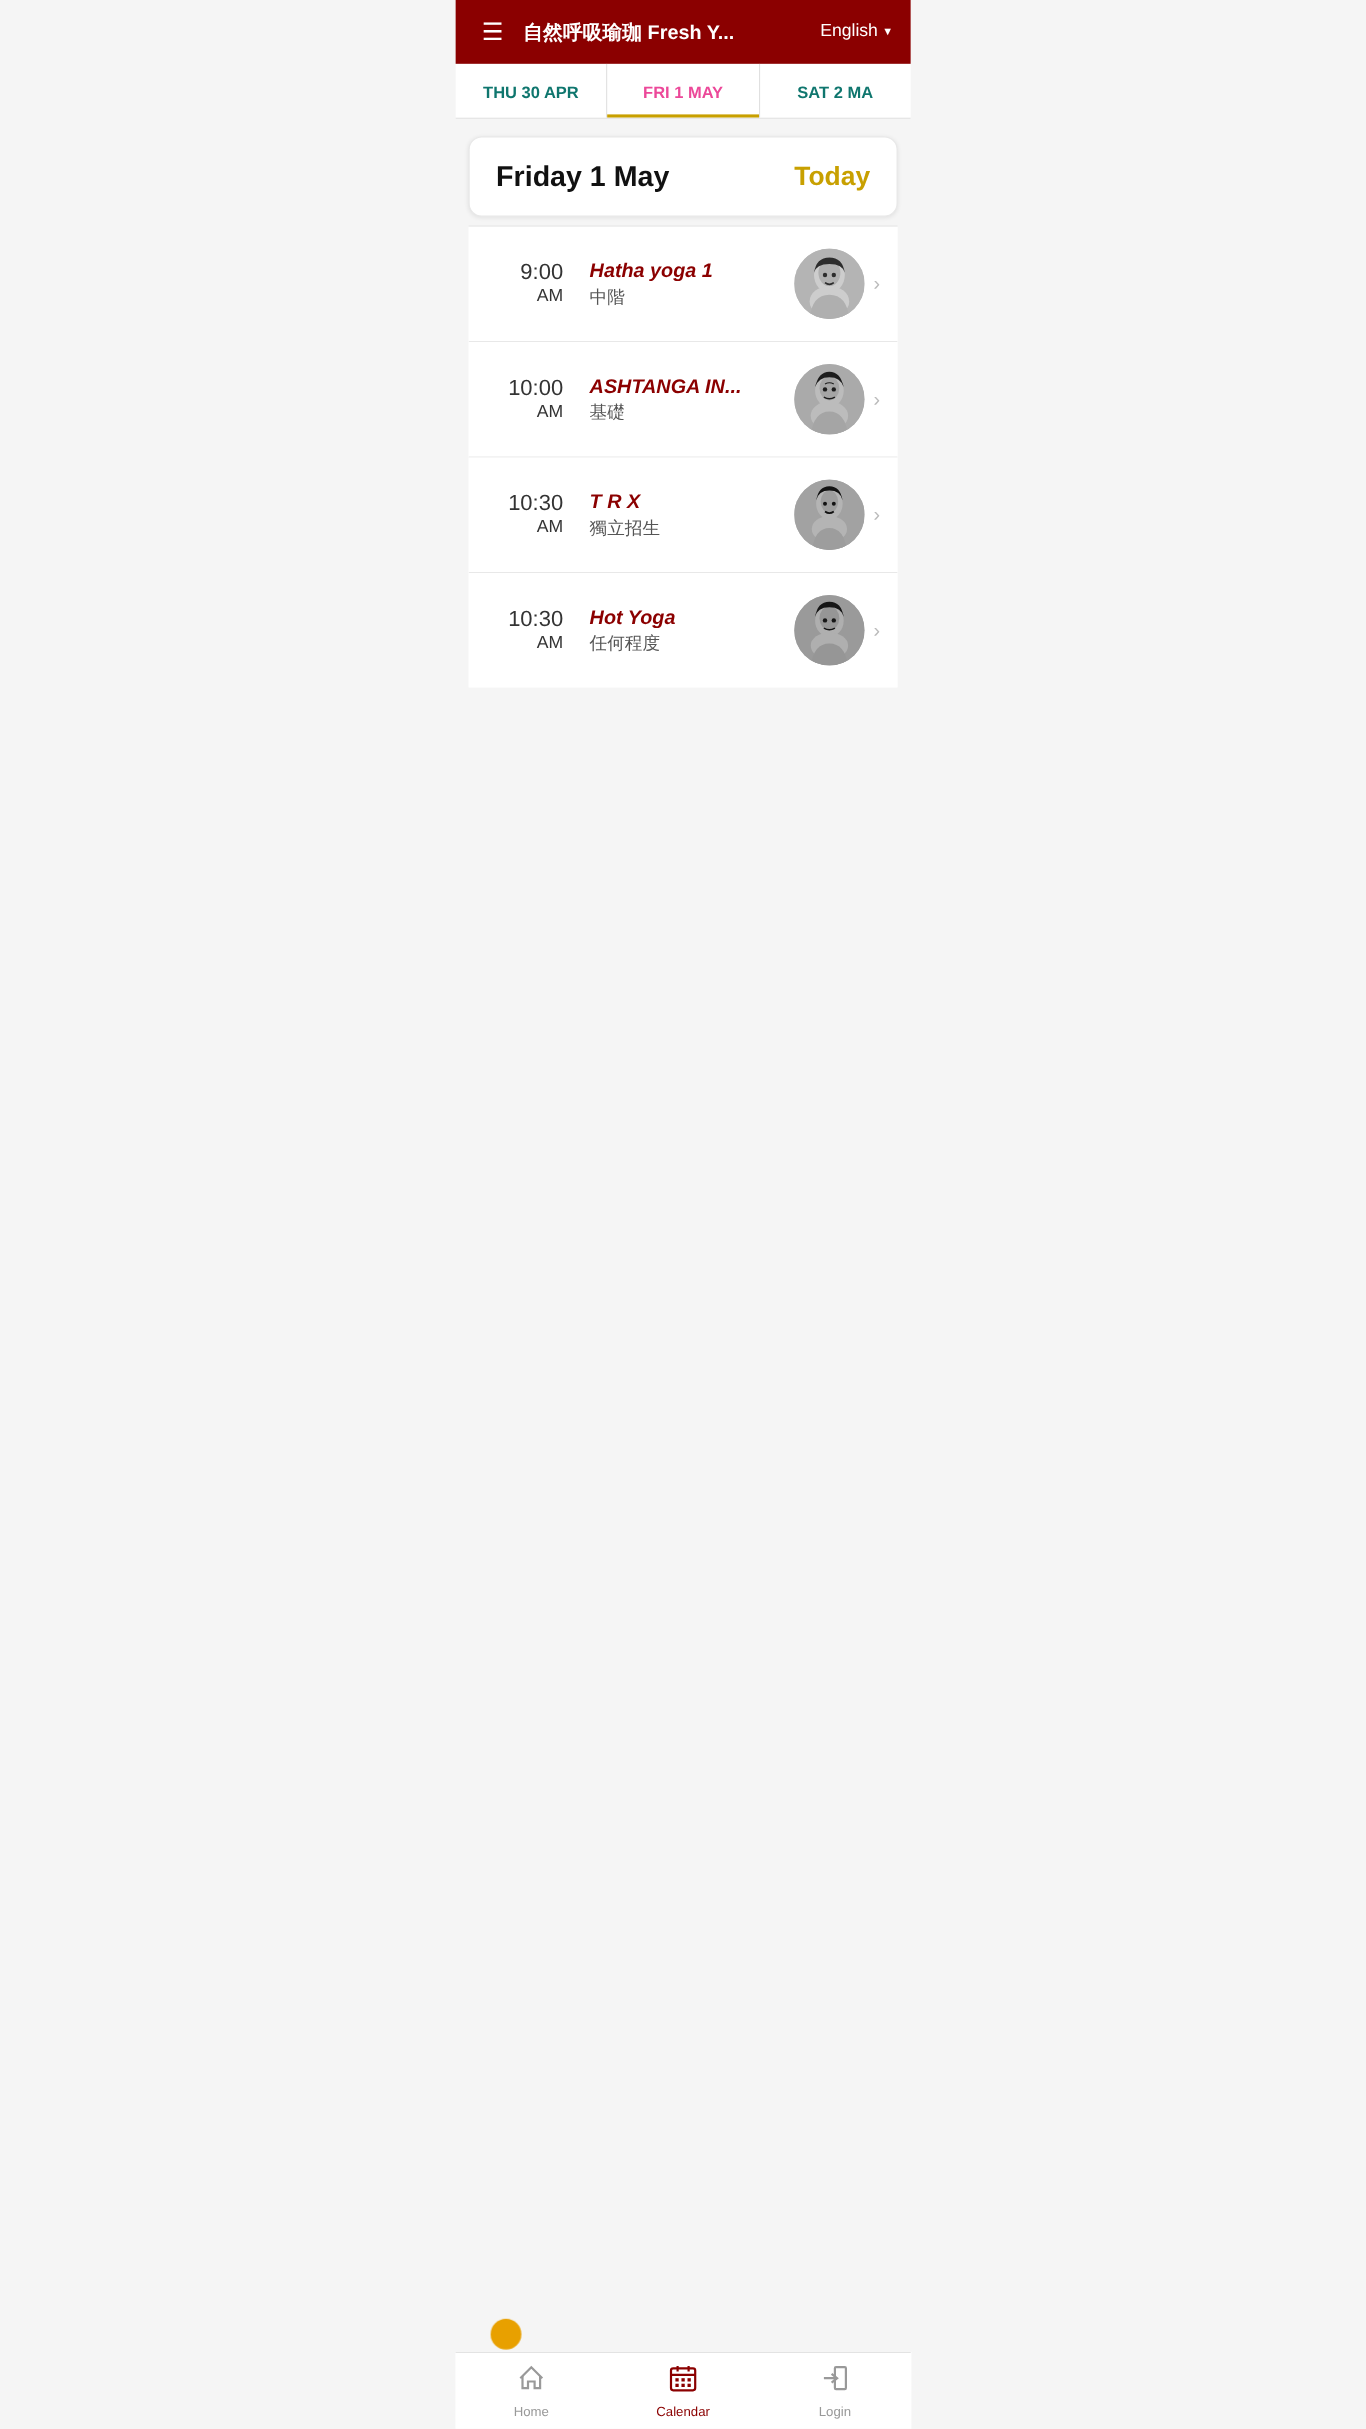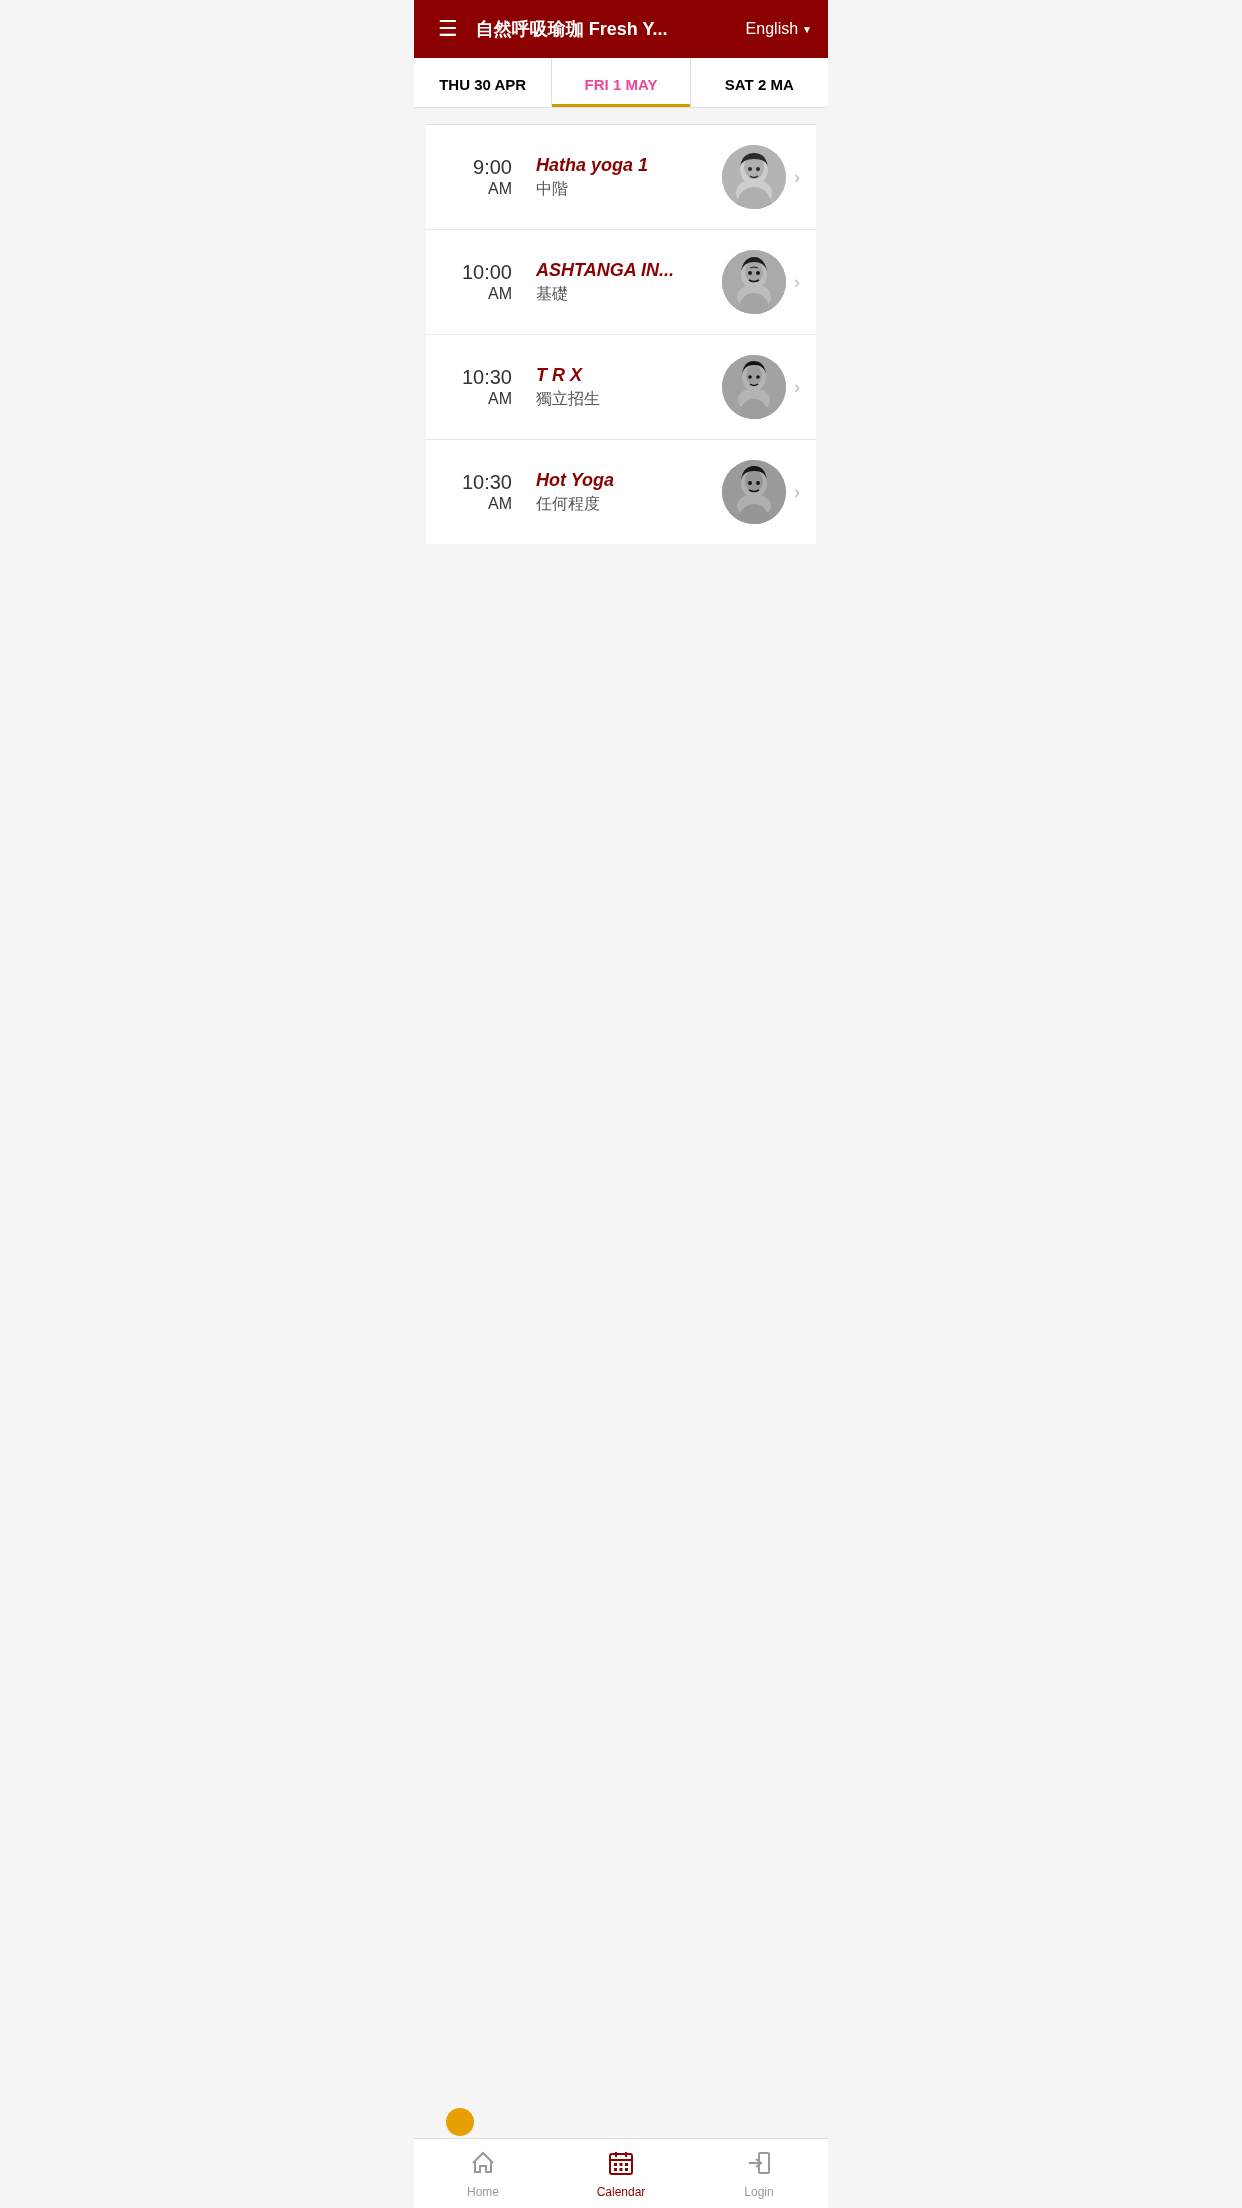--- a/index.html
+++ b/index.html
@@ -68,21 +68,21 @@
       border-bottom: 1px solid #e0e0e0;
       overflow-x: auto;
     }
 
     .date-tab {
       flex: 1;
       text-align: center;
       padding: 18px 8px 14px;
       font-size: 15px;
       font-weight: 600;
-      color: #000000;
+      color: #0f766e;
       cursor: pointer;
       position: relative;
       white-space: nowrap;
       border-right: 1px solid #e0e0e0;
     }
 
     .date-tab:last-child {
       border-right: none;
     }
 
@@ -288,20 +288,24 @@
 </div>
 
 <div class="date-tabs">
   <div class="date-tab">THU 30 APR</div>
   <div class="date-tab active">FRI 1 MAY</div>
   <div class="date-tab">SAT 2 MA</div>
 </div>
 
 <div class="main-content">
 
+  <div class="date-header-card">
+    <div class="date-header-title">Friday 1 May</div>
+    <div class="date-header-today">Today</div>
+  </div>
 
   <div class="class-list">
 
     <div class="class-item">
       <div class="class-time">
         <div class="class-time-hour">9:00</div>
         <div class="class-time-ampm">AM</div>
       </div>
       <div class="class-info">
         <div class="class-name">Hatha yoga 1</div>

